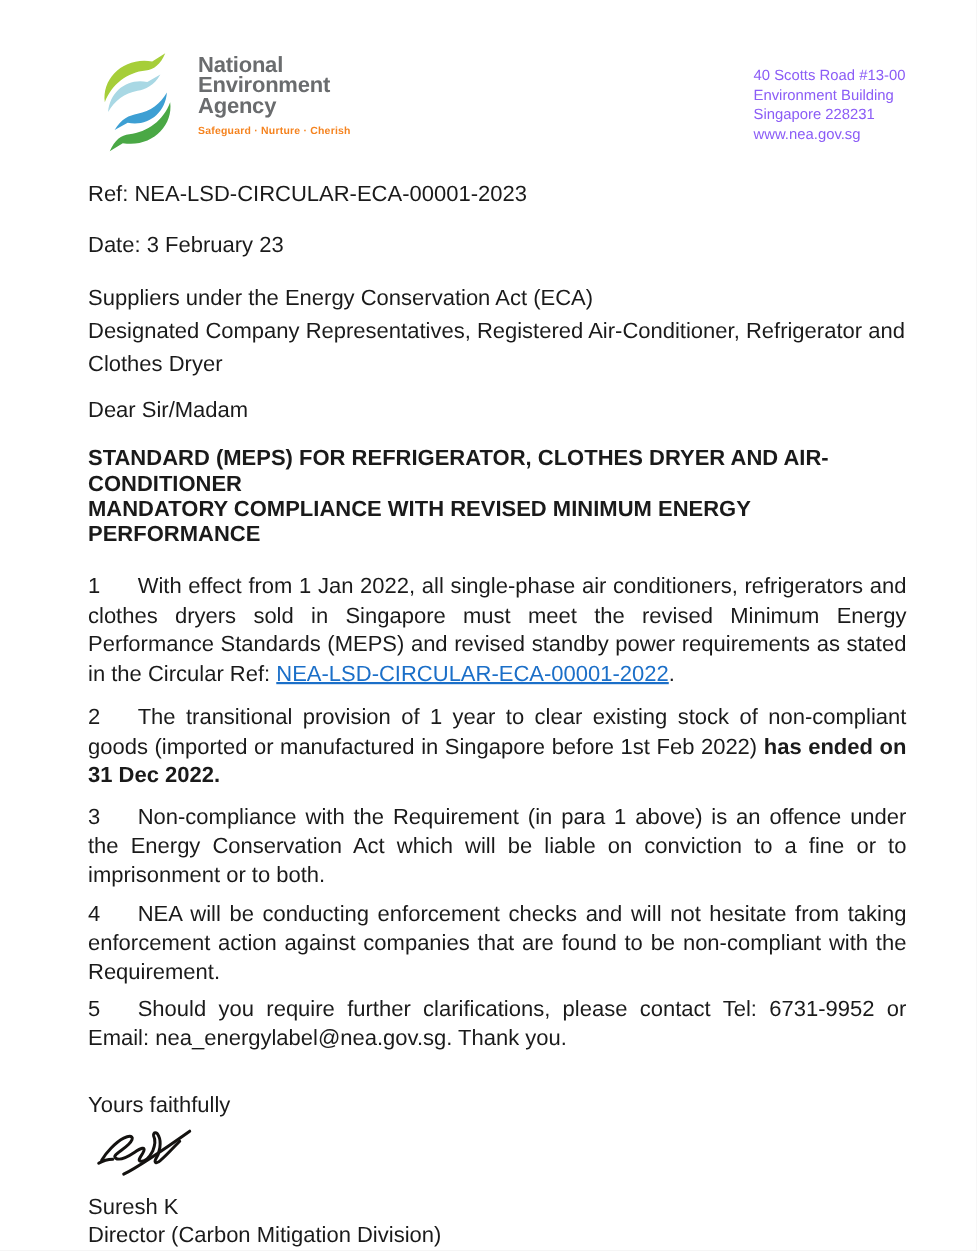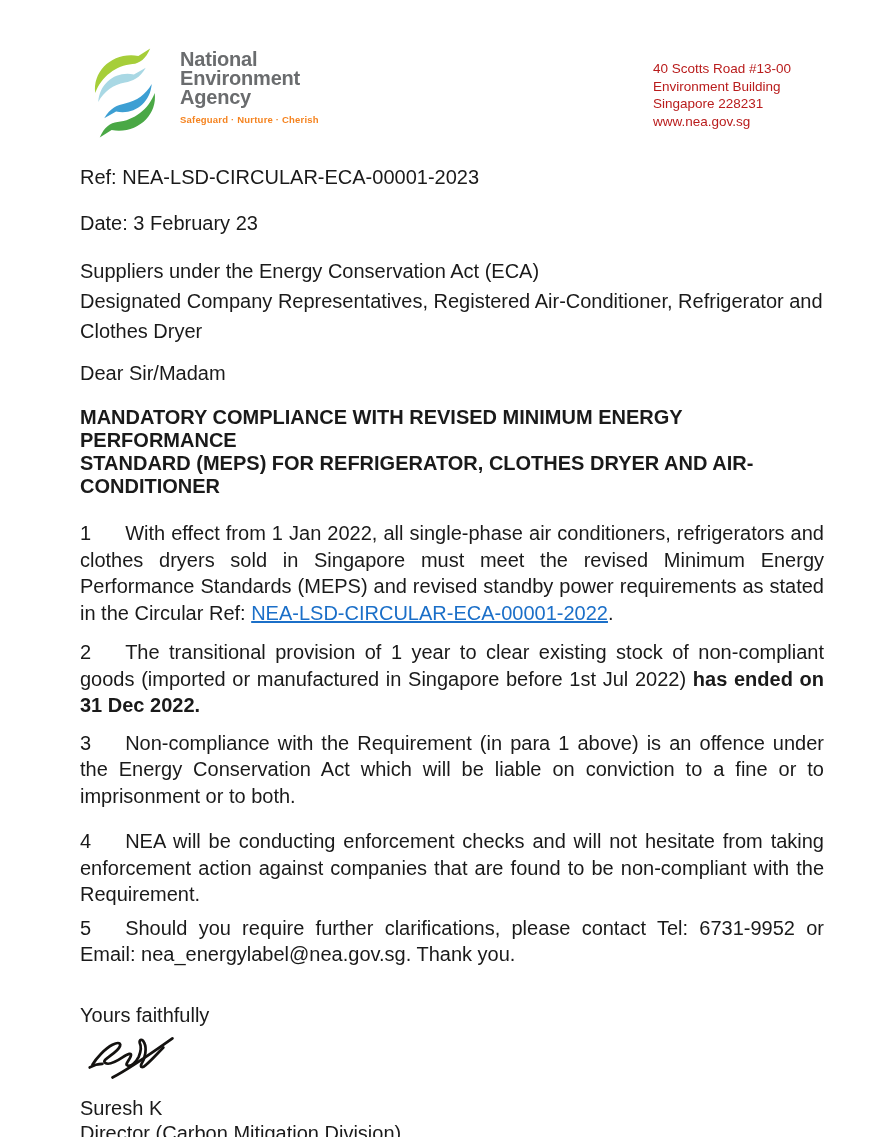--- a/index.html
+++ b/index.html
@@ -17,37 +17,37 @@
   .logo-text { position:absolute; left:180px; top:50px; }
   .logo-name div {
     font-size:20px; font-weight:bold; color:#6a6c6e;
     line-height:19px; letter-spacing:-0.2px;
   }
   .tagline {
     margin-top:7px;
     font-size:9.5px; font-weight:bold; color:#f5831f; letter-spacing:0.2px;
   }
   .address {
-    position:absolute; left:653px; top:60px;
-    font-size:13.5px; line-height:17.5px; color:#b91c1c;
+    position:absolute; left:685px; top:60px;
+    font-size:13.5px; line-height:17.5px; color:#8b5cf6;
   }
   
   .content {
     position:absolute; left:80px; top:164px; width:744px;
     font-size:20px; line-height:26px;
   }
   .block-ref  { margin:0 0 20px 0; }
   .block-date { margin:0 0 20px 0; }
   .addressee  { line-height:30px; margin:0 0 14px 0; }
   .salutation { margin:0 0 20px 0; }
   .subject    { font-weight:bold; line-height:23px; margin:0 0 22px 0; }
   .para       { margin:0; text-align:justify; line-height:26.5px; }
   .para.p1 { margin-bottom:13px; }
   .para.p2 { margin-bottom:11px; }
-  .para.p3 { margin-bottom:19px; }
+  .para.p3 { margin-bottom:9px; }
   .para.p4 { margin-bottom:7px; }
   .para.p5 { margin-bottom:0; }
   .pnum { display:inline; }
   .ptab { display:inline-block; width:34px; }
   .doclink { text-decoration:underline; cursor:pointer; }
   
   .closing-val { margin-top:34px; line-height:26px; }
   .transmitted { line-height:26px; }
   .signature-image { display:block; margin:4px 0 0 2px; width:110px; height:50px; }
   .signatory { margin-top:14px; line-height:25px; }
@@ -87,27 +87,27 @@
     <div class="block-date">Date: 3 February 23</div>
 
     <div class="addressee">
       <div>Suppliers under the Energy Conservation Act (ECA)</div>
       <div>Designated Company Representatives, Registered Air-Conditioner, Refrigerator and Clothes Dryer</div>
     </div>
 
     <div class="salutation">Dear Sir/Madam</div>
 
     <div class="subject">
+      <div>STANDARD (MEPS) FOR REFRIGERATOR, CLOTHES DRYER AND AIR-CONDITIONER</div>
       <div>MANDATORY COMPLIANCE WITH REVISED MINIMUM ENERGY PERFORMANCE</div>
-      <div>STANDARD (MEPS) FOR REFRIGERATOR, CLOTHES DRYER AND AIR-CONDITIONER</div>
     </div>
 
     <p class="para p1"><span class="pnum">1</span><span class="ptab"></span><span>With effect from 1 Jan 2022, all single-phase air conditioners, refrigerators and clothes dryers sold in Singapore must meet the revised Minimum Energy Performance Standards (MEPS) and revised standby power requirements as stated in the Circular Ref: </span><a class="doclink" style="color:#1b6fc8">NEA-LSD-CIRCULAR-ECA-00001-2022</a><span>.</span></p>
 
-    <p class="para p2"><span class="pnum">2</span><span class="ptab"></span><span>The transitional provision of 1 year to clear existing stock of non-compliant goods (imported or manufactured in Singapore before 1st Jul 2022) </span><b>has ended on 31 Dec 2022.</b></p>
+    <p class="para p2"><span class="pnum">2</span><span class="ptab"></span><span>The transitional provision of 1 year to clear existing stock of non-compliant goods (imported or manufactured in Singapore before 1st Feb 2022) </span><b>has ended on 31 Dec 2022.</b></p>
 
     <p class="para p3"><span class="pnum">3</span><span class="ptab"></span><span>Non-compliance with the Requirement (in para 1 above) is an offence under the Energy Conservation Act which will be liable on conviction to a fine or to imprisonment or to both.</span></p>
 
     <p class="para p4"><span class="pnum">4</span><span class="ptab"></span><span>NEA will be conducting enforcement checks and will not hesitate from taking enforcement action against companies that are found to be non-compliant with the Requirement.</span></p>
 
     <p class="para p5"><span class="pnum">5</span><span class="ptab"></span><span>Should you require further clarifications, please contact Tel: 6731-9952 or Email: nea_energylabel@nea.gov.sg. Thank you.</span></p>
 
     <div class="closing-val">Yours faithfully</div>
 
     <svg class="signature-image" viewBox="0 0 110 55" xmlns="http://www.w3.org/2000/svg" aria-hidden="true">

